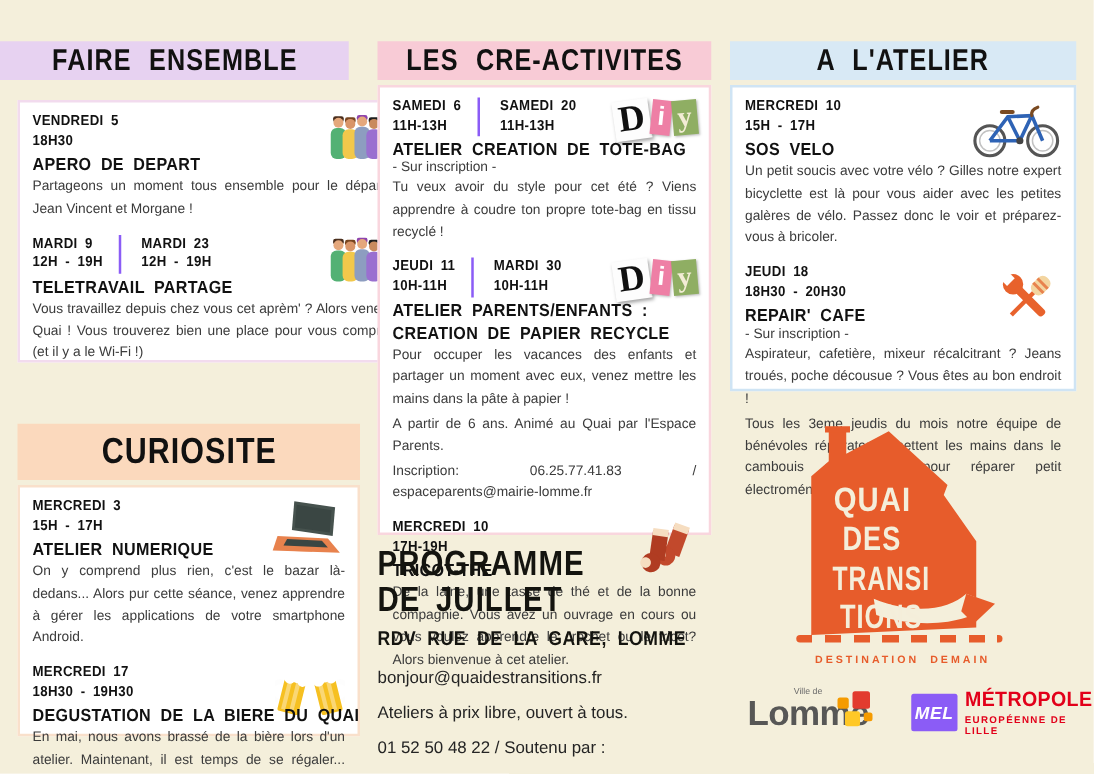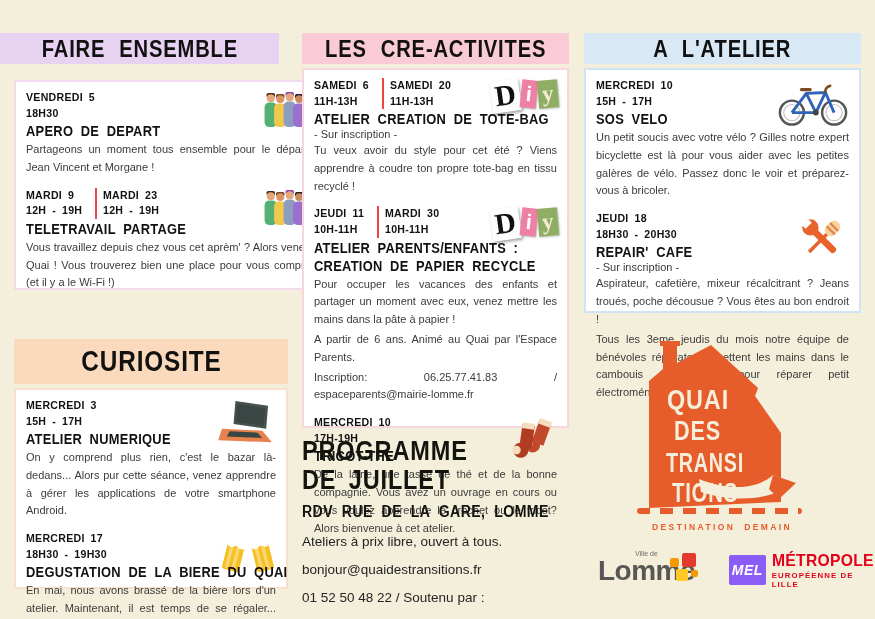--- a/index.html
+++ b/index.html
@@ -21,21 +21,21 @@
   #card-faire   { left:14px;  top:80px;  width:324px; height:210px; border:2px solid #f2dbee; }
   #card-curio   { left:14px;  top:388px; width:274px; height:201px; border:2px solid #f9e0cb; }
   #card-crea    { left:302px; top:68px;  width:267px; height:360px; border:2px solid #f9d6de; }
   #card-atelier { left:584px; top:68px;  width:277px; height:245px; border:2px solid #cfe4f4; }
 
   .item { position:relative; }
   .item + .item { margin-top:11px; }
   .icon { position:absolute; right:0; top:2px; line-height:0; }
   .dates { display:flex; }
   .dcol { display:flex; flex-direction:column; }
-  .dcol + .dcol { border-left:2px solid #ef4444; padding-left:6px; margin-left:8px; }
+  .dcol + .dcol { border-left:2px solid #8b5cf6; padding-left:16px; margin-left:8px; }
   .day, .time { font-weight:bold; font-size:11.5px; color:#111; letter-spacing:.3px; word-spacing:3px;
                 display:inline-block; transform:scaleX(.92); transform-origin:left center; white-space:nowrap; line-height:1.35; }
   .etitle { font-weight:bold; font-size:14px; color:#111; letter-spacing:.3px; word-spacing:4px; margin-top:2px;
             display:block; transform:scaleX(.92); transform-origin:left center; white-space:nowrap; }
   .sub { font-size:11px; color:#3b3b3b; margin:1px 0 0; }
   .body { font-size:11px; color:#3b3b3b; line-height:1.62; margin:2px 0 0; text-align:justify; }
 
   
   #program { position:absolute; left:302px; top:437px; width:272px; }
   .ptitle { font-weight:bold; font-size:28px; color:#14140f; letter-spacing:1px; word-spacing:6px; line-height:1.02;
@@ -373,22 +373,22 @@
       <p class="sub">- Sur inscription -</p>
       <p class="body">Aspirateur, cafetière, mixeur récalcitrant ? Jeans troués, poche décousue ? Vous êtes au bon endroit !</p>
       <p class="body">Tous les 3eme jeudis du mois notre équipe de bénévoles réparateurs mettent les mains dans le cambouis avec vous pour réparer petit électroménager, habits et PC.</p>
     </article>
   </div>
 
   <div id="program">
     <span class="ptitle">PROGRAMME</span>
     <span class="ptitle">DE JUILLET</span>
     <span class="psub">RDV RUE DE LA GARE, LOMME</span>
+    <div class="pline">bonjour@quaidestransitions.fr</div>
     <div class="pline">Ateliers à prix libre, ouvert à tous.</div>
-    <div class="pline">bonjour@quaidestransitions.fr</div>
     <div class="pline">01 52 50 48 22 / Soutenu par :</div>
   </div>
 
   <div id="house">
     <svg width="168" height="176" viewBox="0 0 168 176">
       <path d="M8,42 L8,169 L140,163 L140,94 L114,57 L117,49 L70,6 L36,24 L36,4 L22,4 L22,30 Z" fill="#e75c2b"></path>
       <rect x="19" y="2" width="20" height="5" fill="#e75c2b"></rect>
       <path d="M58,140 C90,153 118,149 132,136 L150,143 C140,158 100,166 60,153 Z" fill="#f4efdb"></path>
       <path d="M132,136 L155,144 L138,160 L128,150 Z" fill="#e75c2b"></path>
       <text x="26" y="70" font-family="Liberation Sans, sans-serif" font-size="27" font-weight="bold" letter-spacing="1" fill="#f4eeda" textLength="62" lengthAdjust="spacingAndGlyphs">QUAI</text>

